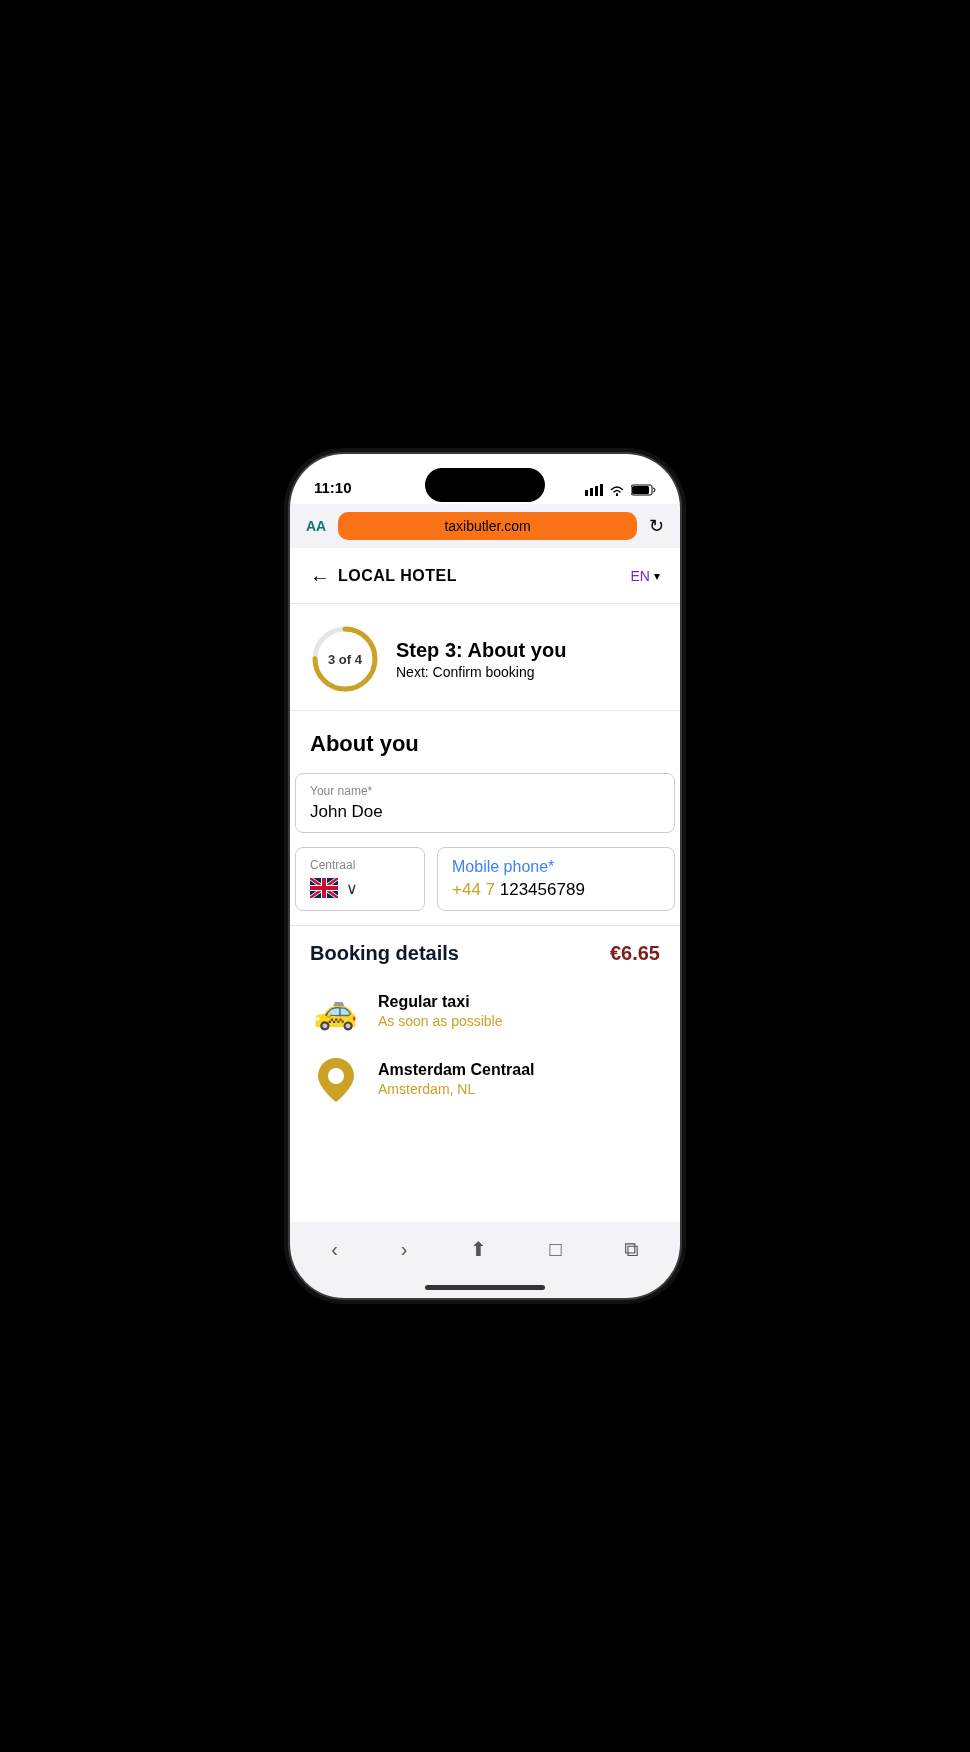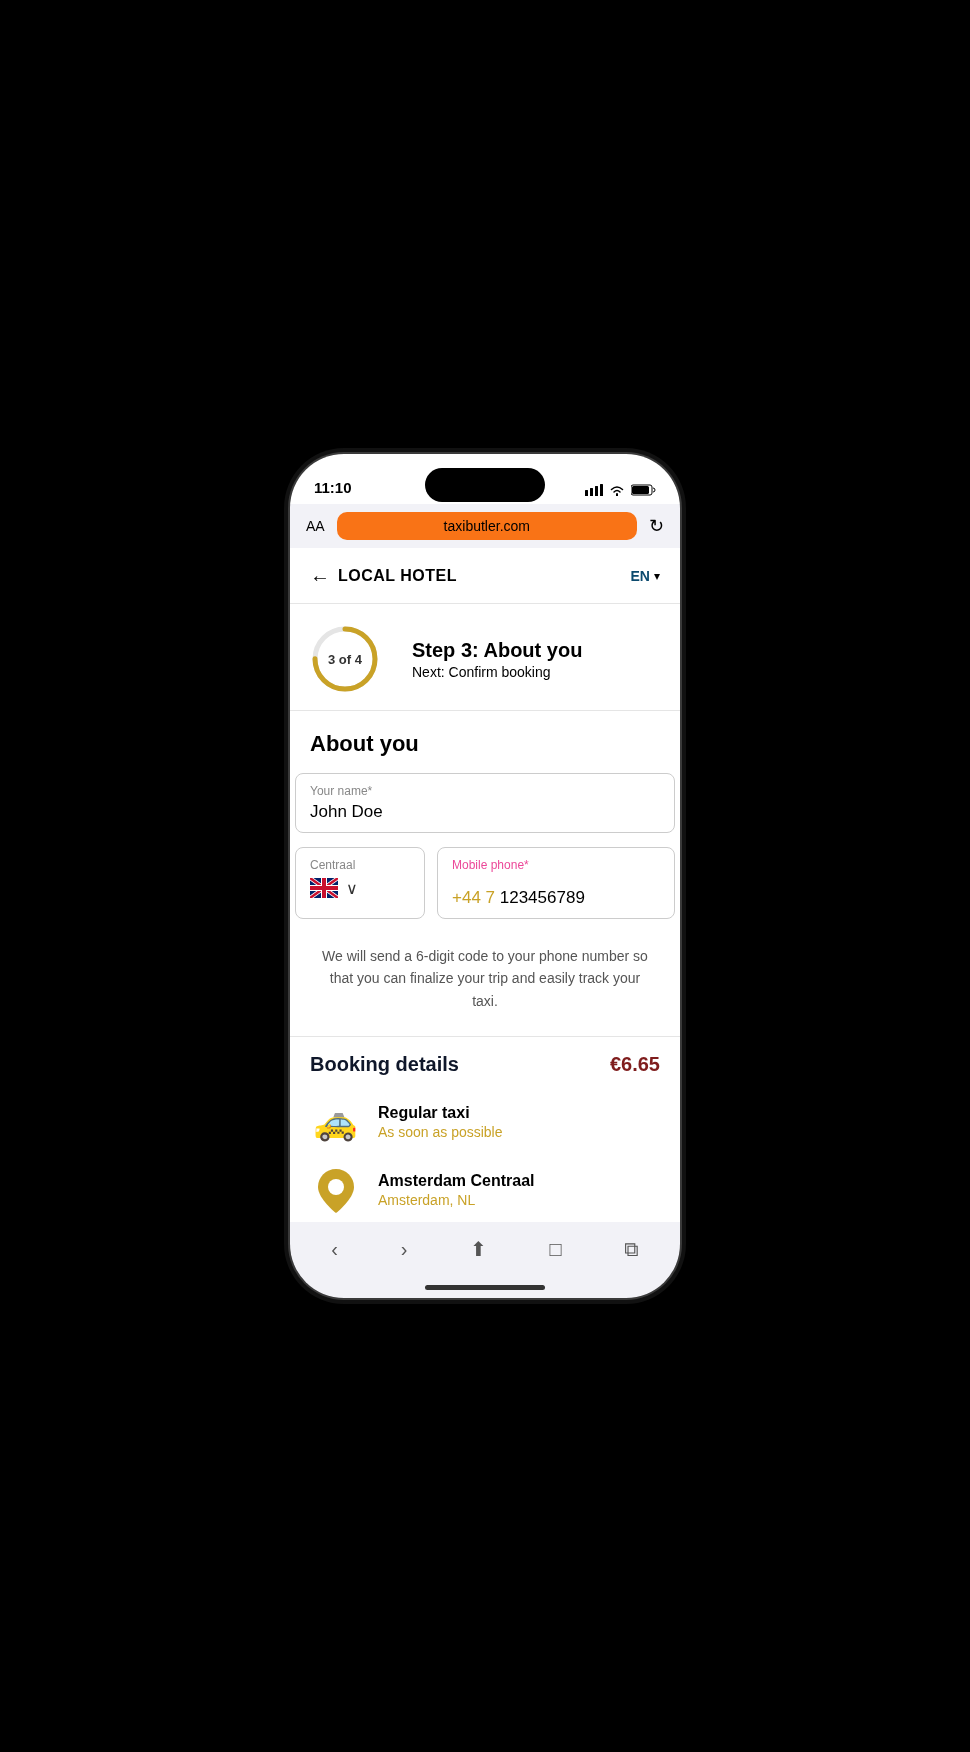--- a/index.html
+++ b/index.html
@@ -71,22 +71,22 @@
       background: #f2f2f7;
       padding: 8px 16px;
       display: flex;
       align-items: center;
       gap: 12px;
       flex-shrink: 0;
     }
 
     .browser-bar .aa-text {
       font-size: 14px;
-      font-weight: 400;
-      color: #000000;
+      font-weight: 700;
+      color: #0f766e;
     }
 
     .browser-bar .url-bar {
       flex: 1;
       background: #f97316;
       border-radius: 10px;
       padding: 6px 12px;
       text-align: center;
       font-size: 14px;
       color: #000;
@@ -133,35 +133,34 @@
     }
 
     .top-nav .lang-area {
       display: flex;
       align-items: center;
       gap: 4px;
     }
 
     .top-nav .lang-text {
       font-size: 14px;
-      color: #0c4a6e;
-      font-weight: bold;
+      color: #6d28d9;
     }
 
     .top-nav .chevron {
       font-size: 12px;
       color: #000;
     }
 
     
     .step-indicator {
       display: flex;
       align-items: center;
       padding: 20px 20px 16px;
-      gap: 32px;
+      gap: 16px;
       border-bottom: 1px solid #e5e5e5;
     }
 
     .step-circle-container {
       position: relative;
       width: 70px;
       height: 70px;
       flex-shrink: 0;
     }
 
@@ -259,23 +258,23 @@
     }
 
     .phone-field {
       flex: 1;
       border: 1.5px solid #ccc;
       border-radius: 8px;
       padding: 10px 14px;
     }
 
     .phone-field .field-label {
-      font-size: 12px;
-      color: #ec4899;
-      margin-bottom: 16px;
+      font-size: 16px;
+      color: #3b82f6;
+      margin-bottom: 4px;
     }
 
     .phone-number-value {
       font-size: 17px;
       color: #000;
     }
 
     .phone-prefix {
       color: #c9a227;
       font-weight: 500;
@@ -482,21 +481,20 @@
 
         <div class="phone-field">
           <div class="field-label">Mobile phone*</div>
           <div class="phone-number-value">
             <span class="phone-prefix">+44 7</span><span> 123456789</span>
           </div>
         </div>
 
       </div>
 
-      <div class="sms-notice">We will send a 6-digit code to your phone number so that you can finalize your trip and easily track your taxi.</div>
 
     </div>
 
     <div class="booking-details-header">
       <span class="booking-details-title">Booking details</span>
       <span class="booking-price">€6.65</span>
     </div>
 
     <div class="booking-items">
 

